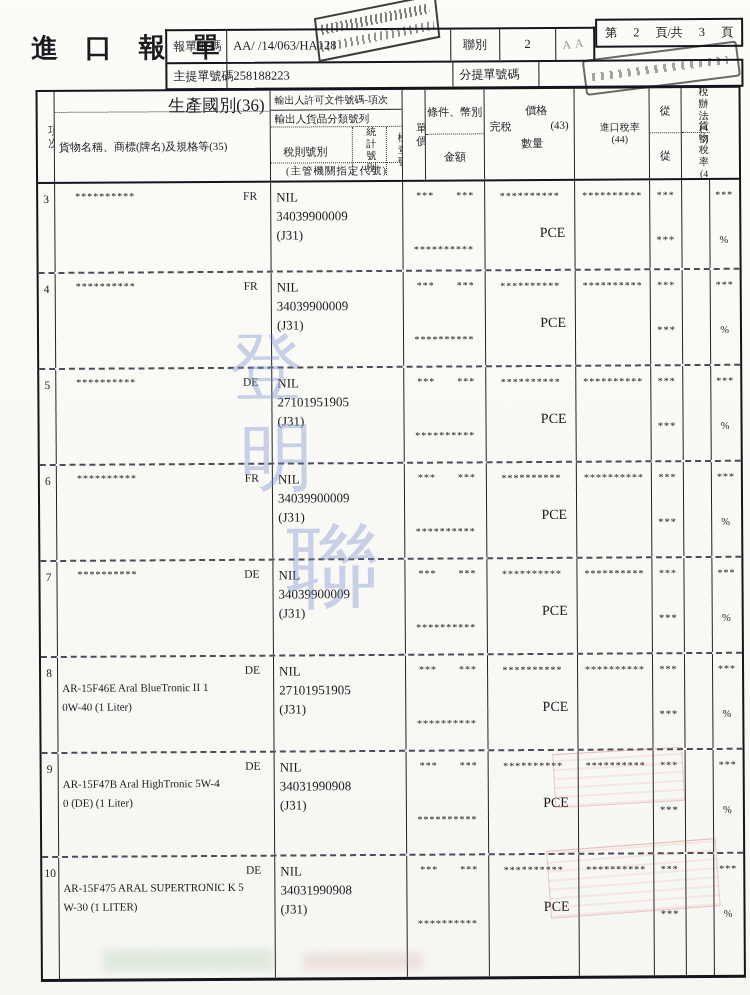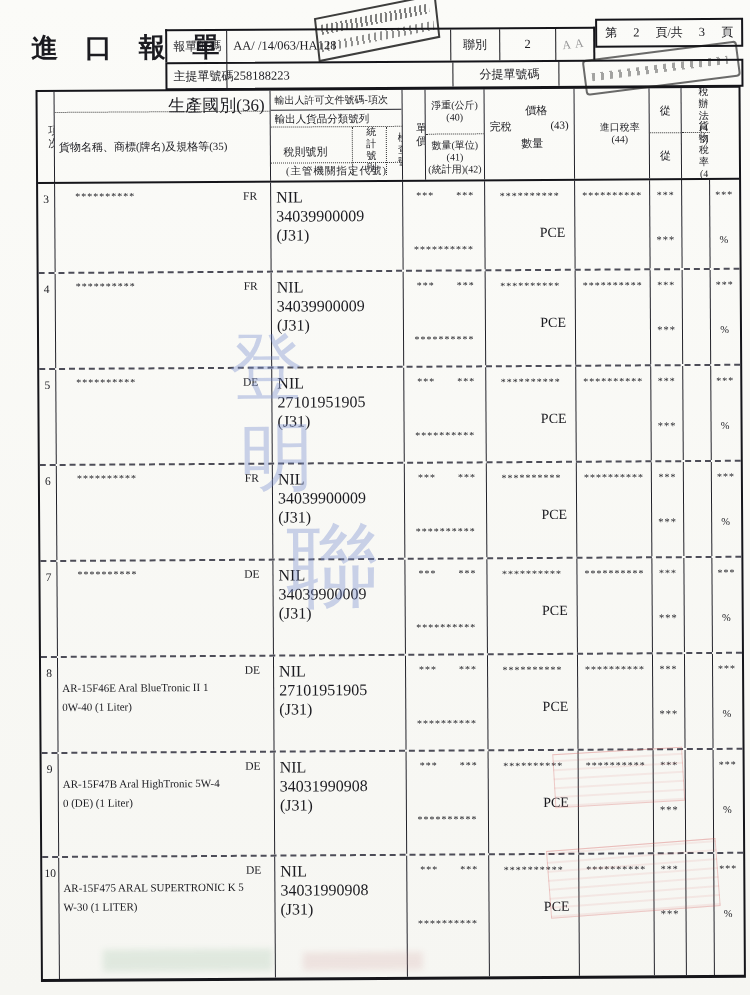--- a/index.html
+++ b/index.html
@@ -63,21 +63,21 @@
 
   .trow{display:grid;grid-template-columns:17px 216px 132px 82px 90px 75px 32px 28px 28px;box-sizing:border-box;position:relative;font-size:11px;}
   .trow.dashed{border-top:2px dashed #4d4d58;}
   .trow>.cell{box-sizing:border-box;border-right:1px solid #22222a;position:relative;overflow:hidden;}
   .trow>.cell:last-child{border-right:none;}
   .c-no{padding-top:9px;text-align:center;font-size:11.5px;}
   .g-line1{display:flex;justify-content:space-between;padding:7px 13px 0 20px;}
   .g-mask{letter-spacing:1px;font-size:10px;}
   .g-country{font-size:11.5px;}
   .g-name{padding:4px 4px 0 4px;font-size:11px;line-height:15px;white-space:nowrap;}
-  .c-tariff{padding:5px 0 0 5px;font-size:16px;}
+  .c-tariff{padding:5px 0 0 5px;font-size:13px;}
   .c-tariff>div{line-height:19px;}
   .p-top{display:flex;justify-content:space-between;padding:8px 10px 0 13px;font-size:10px;letter-spacing:1px;}
   .p-amount{position:absolute;top:62px;left:0;right:0;text-align:center;font-size:10px;letter-spacing:1px;}
   .w-net{text-align:center;padding-top:9px;font-size:10px;letter-spacing:1px;}
   .w-unit{position:absolute;top:44px;right:9px;font-size:14px;}
   .v-val{text-align:center;padding-top:9px;font-size:10px;letter-spacing:1px;}
   .r-a{text-align:center;padding-top:9px;font-size:10px;letter-spacing:1px;}
   .r-b{position:absolute;top:54px;left:0;right:0;text-align:center;font-size:10.5px;letter-spacing:1px;}
 </style>
 </head>
@@ -92,21 +92,21 @@
       <div class="hcell" style="width:60px;">報單號碼</div>
       <div class="hcell hval" style="width:226px;">AA/ /14/063/HA128</div>
       <div class="hcell" style="width:50px;justify-content:center;">聯別</div>
       <div class="hcell hval" style="width:56px;justify-content:center;">2</div>
       <div class="hcell faintAA" style="flex:1;justify-content:center;">AA</div>
     </div>
 
     <div class="hbox box-r2">
       <div class="hcell" style="width:60px;">主提單號碼</div>
       <div class="hcell hval" style="width:226px;">258188223</div>
-      <div class="hcell" style="width:86px;margin-left:20px;">分提單號碼</div>
+      <div class="hcell" style="width:86px;">分提單號碼</div>
       <div class="hcell hval" style="flex:1;"></div>
     </div>
 
     <div class="hbox pagebox">
       <div class="hcell">
         <span>第</span>
         <span class="hval">2</span>
         <span>頁/共</span>
         <span class="hval">3</span>
         <span>頁</span>
@@ -130,25 +130,22 @@
             <div>稅則號別</div>
             <div class="vstack f10">統計號別</div>
             <div class="vstack f10">檢查號</div>
           </div>
           <div class="tr4">(主管機關指定代號)</div>
         </div>
         <div class="hc hc-uprice">
             <div class="vstack">單價</div>
           </div>
         <div class="hc hc-split">
-          <div class="top f10">淨重(公斤)(40)</div>
-          <div class="bot f10">
-            <span>數量(單位)(41)</span>
-            <span>(統計用)(42)</span>
-          </div>
+          <div class="top">條件、幣別</div>
+          <div class="bot">金額</div>
         </div>
         <div class="hc hc-value">
           <div class="dv1">價格</div>
           <div class="dv2">
             <span>完稅</span>
             <span>(43)</span>
           </div>
           <div class="dv3">數量</div>
         </div>
         <div class="hc hc-rate44">

